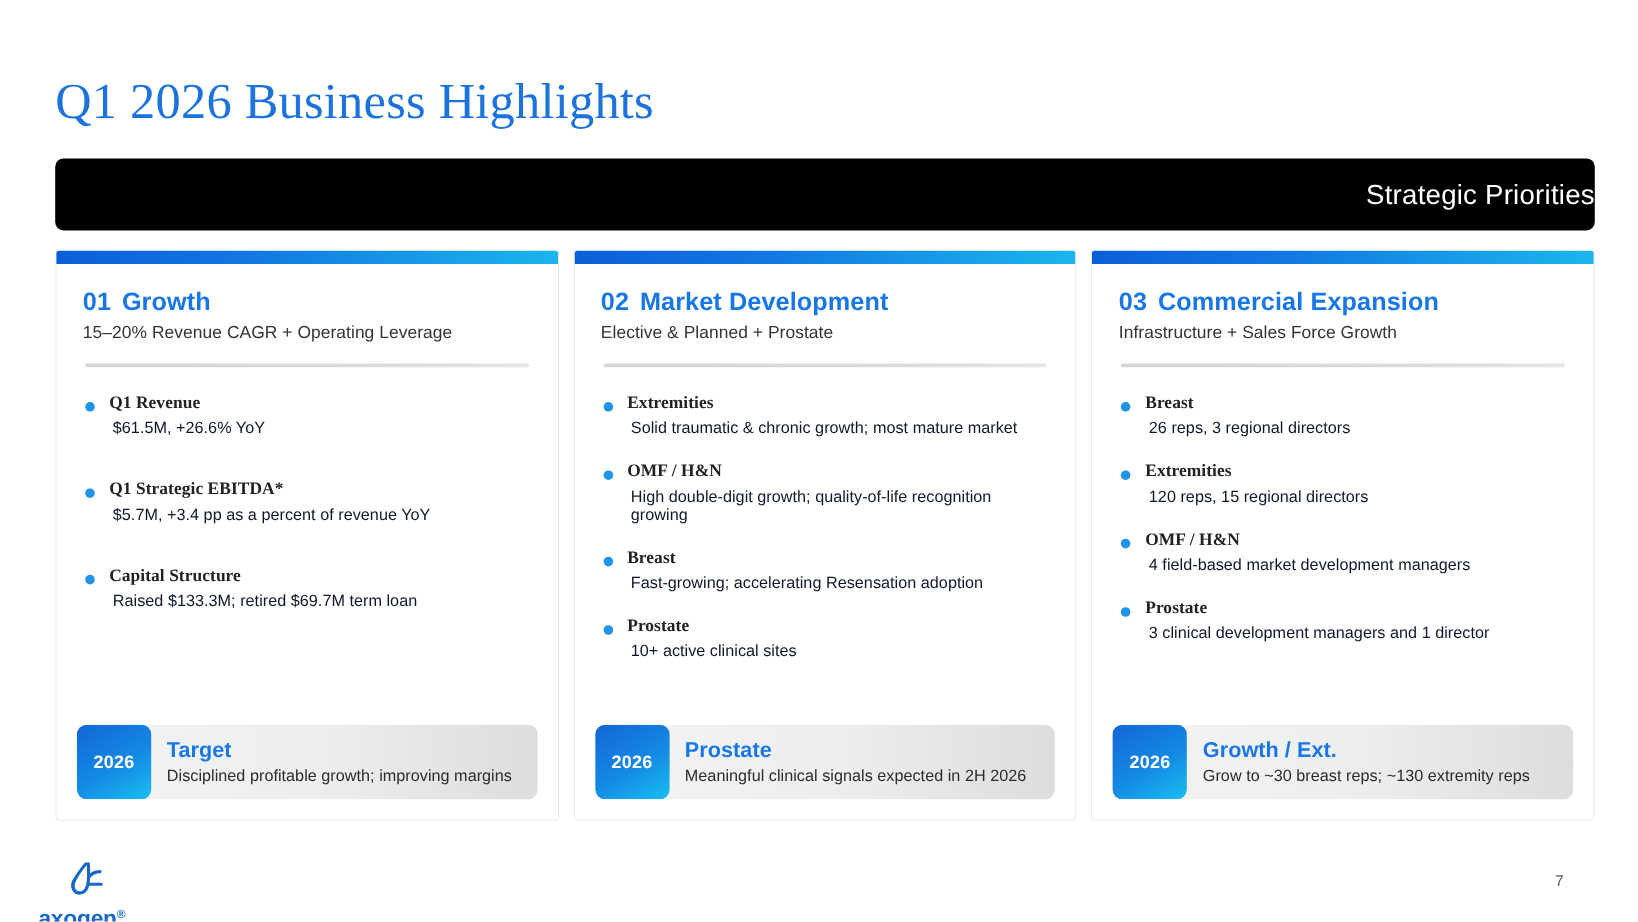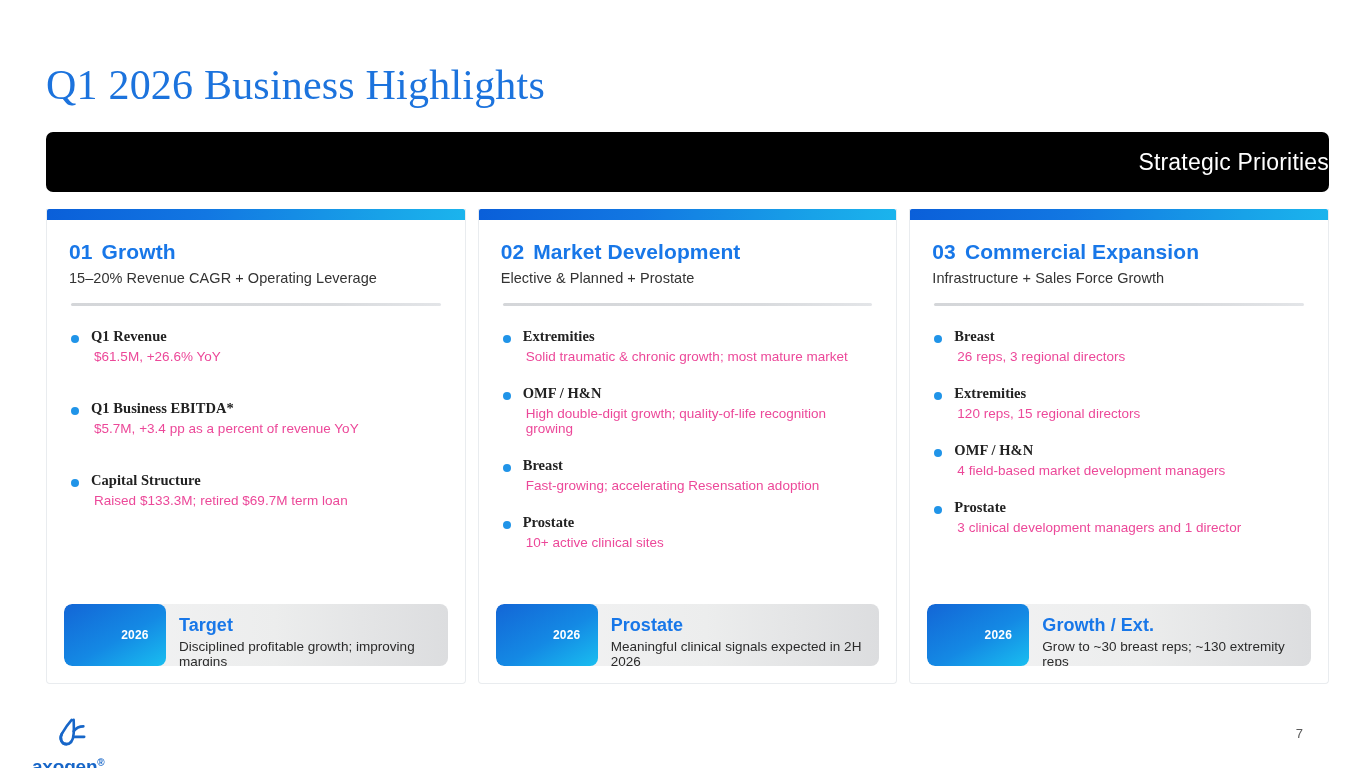--- a/index.html
+++ b/index.html
@@ -139,47 +139,46 @@
     color: #222222;
     display: block;
     letter-spacing: 0.05px;
     font-family: Liberation Serif, serif;
   }
   .bullet-desc {
     display: block;
     margin-top: 4px;
     margin-left: 3px;
     font-size: 13.5px;
-    color: #ec4899;
+    color: #0f172a;
     letter-spacing: 0.02px;
   }
 
   
   .card-footer {
     margin: 0 17px 17px 17px;
     height: 62px;
     border-radius: 8px;
     background: linear-gradient(90deg, #f4f4f5 0%, #eceded 55%, #dcdddf 100%);
     display: flex;
     align-items: stretch;
     overflow: hidden;
   }
   .year-chip {
     width: 62px;
     flex: 0 0 62px;
     border-radius: 8px;
     background: linear-gradient(150deg, #1366D6 0%, #1489E4 55%, #19BEF0 100%);
     color: #ffffff;
-    font-size: 12px;
+    font-size: 15px;
     font-weight: bold;
     display: flex;
     align-items: center;
     justify-content: center;
     letter-spacing: 0.2px;
-    padding-left: 40px;
   }
   .footer-text {
     padding: 11px 12px 0 13px;
     display: flex;
     flex-direction: column;
     justify-content: flex-start;
   }
   .footer-title {
     font-size: 18px;
     font-weight: bold;
@@ -253,21 +252,21 @@
         <div class="card-rule"></div>
 
         <ul class="bullets spread">
           <li class="bullet-item">
             <span class="bullet-dot"></span>
             <span class="bullet-title">Q1 Revenue</span>
             <span class="bullet-desc">$61.5M, +26.6% YoY</span>
           </li>
           <li class="bullet-item">
             <span class="bullet-dot"></span>
-            <span class="bullet-title">Q1 Business EBITDA*</span>
+            <span class="bullet-title">Q1 Strategic EBITDA*</span>
             <span class="bullet-desc">$5.7M,  +3.4 pp as a percent of revenue YoY</span>
           </li>
           <li class="bullet-item">
             <span class="bullet-dot"></span>
             <span class="bullet-title">Capital Structure</span>
             <span class="bullet-desc">Raised $133.3M; retired $69.7M term loan</span>
           </li>
         </ul>
       </div>
       <div class="card-footer">

